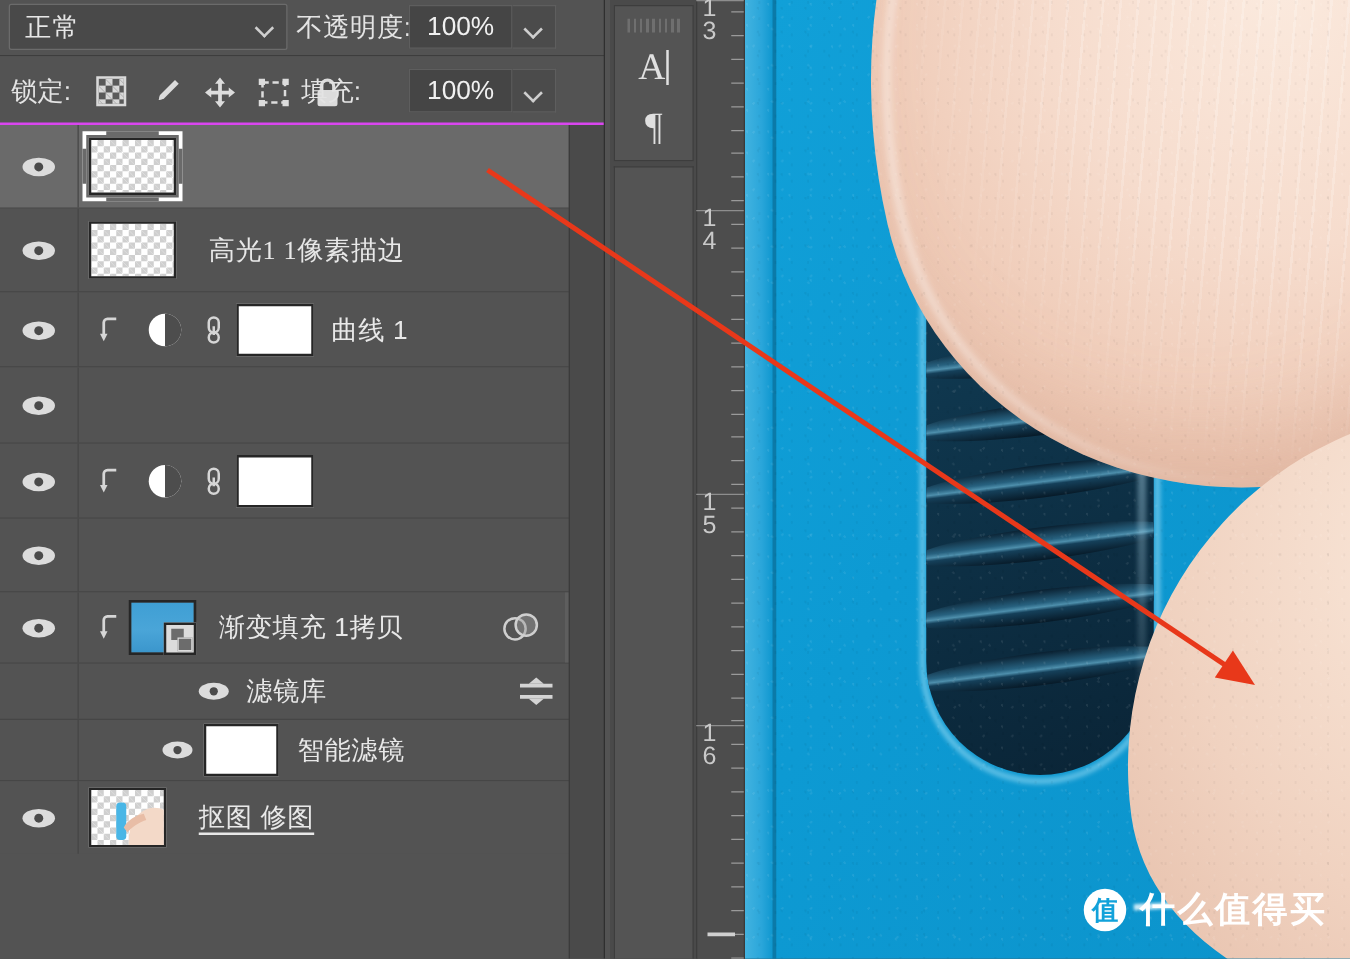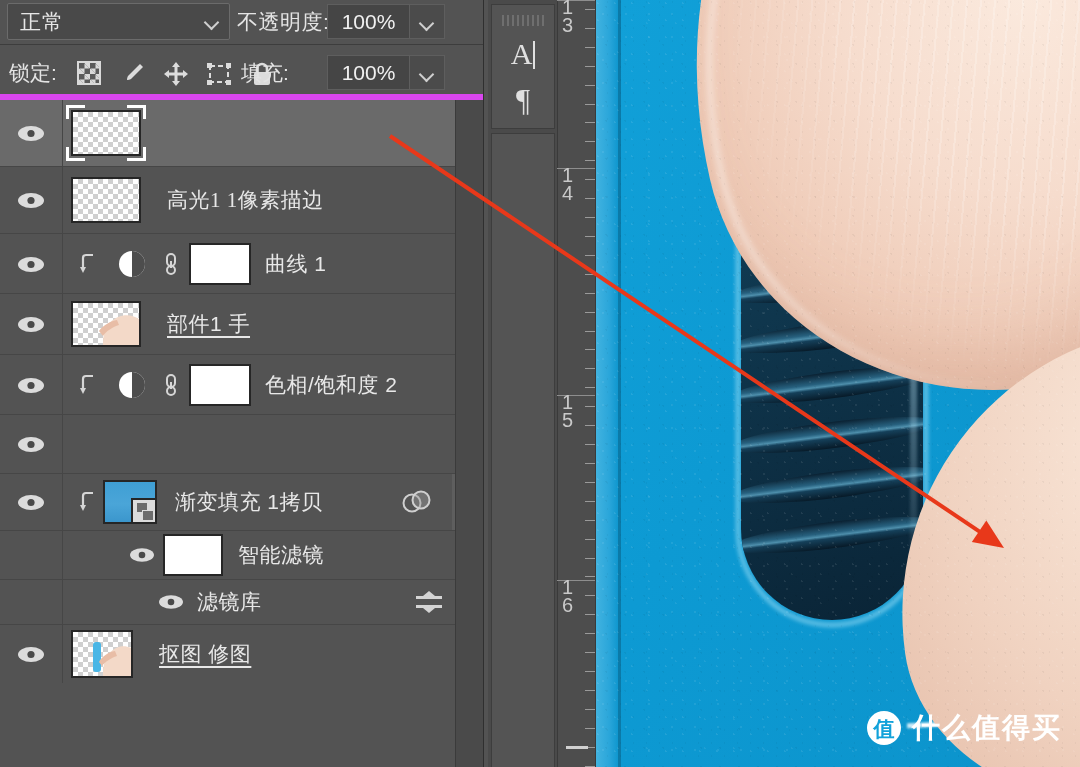--- a/index.html
+++ b/index.html
@@ -55,21 +55,21 @@
   #opacity-chev { left:410px; }
   .num-chev::before {
     content:""; position:absolute; left:11px; top:13px;
     width:9px; height:9px; border-right:2px solid #cfcfcf;
     border-bottom:2px solid #cfcfcf; transform:rotate(45deg);
   }
 
   
   .lock-row {
     position:relative; height:55px; width:484px;
-    border-bottom:6px solid #d946ef; background:#535353;text-decoration:underline;
+    border-bottom:2px solid #d946ef; background:#535353;text-decoration:underline;
   }
   .lock-label { position:absolute; left:9px; top:14px; font-size:21px; color:#e4e4e4; }
   .fill-label { position:absolute; left:241px; top:14px; font-size:21px; color:#e4e4e4; }
   #fill-value { left:327px; width:83px; top:10px; }
   #fill-chev  { left:410px; top:10px; }
   .lock-ico {
     position:absolute; top:16px; width:26px; height:26px;
   }
 
   
@@ -513,29 +513,20 @@
 
     <div class="layer-row" style="height:61px;">
       <div class="eye-cell">
         <span class="eye">
           <svg width="28" height="17" viewBox="0 0 28 17">
               <ellipse cx="14" cy="8.5" rx="13" ry="7.4" fill="#dcdcdc"></ellipse>
               <circle cx="14" cy="8.5" r="3.6" fill="#4a4a4a"></circle>
             </svg>
         </span>
       </div>
-      <div class="row-body">
-        <div class="thumb checker" style="left:8px; width:70px; height:46px; overflow:hidden;">
-          <svg width="70" height="46" viewBox="0 0 70 46" style="display:block">
-            <path d="M30 40 C30 26, 36 18, 45 14 C52 11, 60 12, 66 16 L66 46 L30 46 Z" fill="#f3d9c8"></path>
-            <path d="M26 28 C30 22, 38 18, 44 17 L46 22 C40 24, 33 28, 30 33 Z" fill="#e8bda6"></path>
-          </svg>
-        </div>
-        <span class="layer-name ul" style="left:104px;">部件1 手</span>
-      </div>
     </div>
 
     <div class="layer-row" style="height:60px;">
       <div class="eye-cell">
         <span class="eye">
           <svg width="28" height="17" viewBox="0 0 28 17">
               <ellipse cx="14" cy="8.5" rx="13" ry="7.4" fill="#dcdcdc"></ellipse>
               <circle cx="14" cy="8.5" r="3.6" fill="#4a4a4a"></circle>
             </svg>
         </span>
@@ -548,21 +539,20 @@
             </svg>
         </span>
         <span class="adj-icon" style="left:56px;"></span>
         <span class="link-icon" style="left:100px;">
           <svg width="16" height="26" viewBox="0 0 16 26">
               <path d="M8 3 a4 4 0 0 1 4 4 v4 a4 4 0 0 1 -8 0 v-4 a4 4 0 0 1 4 -4 z M8 15 a4 4 0 0 1 4 4 v0 a4 4 0 0 1 -8 0 a4 4 0 0 1 4 -4 z" fill="none" stroke="#d6d6d6" stroke-width="2"></path>
               <rect x="7" y="10" width="2" height="7" fill="#d6d6d6"></rect>
             </svg>
         </span>
         <div class="thumb white" style="left:126px; width:62px; height:42px;"></div>
-        <span class="layer-name" style="left:202px;">色相/饱和度 2</span>
       </div>
     </div>
 
 
 
     <div class="layer-row" style="height:59px;">
       <div class="eye-cell">
         <span class="eye">
           <svg width="28" height="17" viewBox="0 0 28 17">
               <ellipse cx="14" cy="8.5" rx="13" ry="7.4" fill="#dcdcdc"></ellipse>
@@ -595,52 +585,52 @@
         <span class="fx-icon" style="right:52px;">
           <svg width="32" height="26" viewBox="0 0 32 26">
             <circle cx="12" cy="14" r="8.5" fill="none" stroke="#cfcfcf" stroke-width="2"></circle>
             <circle cx="21" cy="11" r="8.5" fill="#9c9c9c" fill-opacity=".45" stroke="#cfcfcf" stroke-width="2"></circle>
           </svg>
         </span>
         <span class="chev-up-btn"></span>
       </div>
     </div>
 
-    <div class="layer-row" style="height:49px;">
-      <div class="eye-cell" style="border-right:1px solid #464646;"></div>
-      <div class="row-body">
-        <span class="sub-eye" style="left:66px;">
-          <svg width="26" height="16" viewBox="0 0 26 16">
-              <ellipse cx="13" cy="8" rx="12" ry="6.8" fill="#dcdcdc"></ellipse>
-              <circle cx="13" cy="8" r="3.3" fill="#4a4a4a"></circle>
-            </svg>
-        </span>
-        <div class="thumb white" style="left:100px; width:60px; height:42px;"></div>
-        <span class="layer-name" style="left:175px;">智能滤镜</span>
-      </div>
-    </div>
-
     <div class="layer-row" style="height:45px;">
       <div class="eye-cell" style="border-right:1px solid #464646;"></div>
       <div class="row-body">
         <span class="sub-eye" style="left:95px;">
           <svg width="26" height="16" viewBox="0 0 26 16">
               <ellipse cx="13" cy="8" rx="12" ry="6.8" fill="#dcdcdc"></ellipse>
               <circle cx="13" cy="8" r="3.3" fill="#4a4a4a"></circle>
             </svg>
         </span>
         <span class="layer-name" style="left:134px;">滤镜库</span>
         <span class="blend-opts-icon" style="right:40px;">
           <svg width="30" height="24" viewBox="0 0 30 24">
             <rect x="2" y="6" width="26" height="3" fill="#d4d4d4"></rect>
             <path d="M15 1 L21 6 H9 Z" fill="#d4d4d4"></path>
             <rect x="2" y="15" width="26" height="3" fill="#d4d4d4"></rect>
             <path d="M15 23 L9 18 H21 Z" fill="#d4d4d4"></path>
           </svg>
         </span>
+      </div>
+    </div>
+
+    <div class="layer-row" style="height:49px;">
+      <div class="eye-cell" style="border-right:1px solid #464646;"></div>
+      <div class="row-body">
+        <span class="sub-eye" style="left:66px;">
+          <svg width="26" height="16" viewBox="0 0 26 16">
+              <ellipse cx="13" cy="8" rx="12" ry="6.8" fill="#dcdcdc"></ellipse>
+              <circle cx="13" cy="8" r="3.3" fill="#4a4a4a"></circle>
+            </svg>
+        </span>
+        <div class="thumb white" style="left:100px; width:60px; height:42px;"></div>
+        <span class="layer-name" style="left:175px;">智能滤镜</span>
       </div>
     </div>
 
     <div class="layer-row" style="height:58px; border-bottom:none;">
       <div class="eye-cell">
         <span class="eye">
           <svg width="28" height="17" viewBox="0 0 28 17">
               <ellipse cx="14" cy="8.5" rx="13" ry="7.4" fill="#dcdcdc"></ellipse>
               <circle cx="14" cy="8.5" r="3.6" fill="#4a4a4a"></circle>
             </svg>

